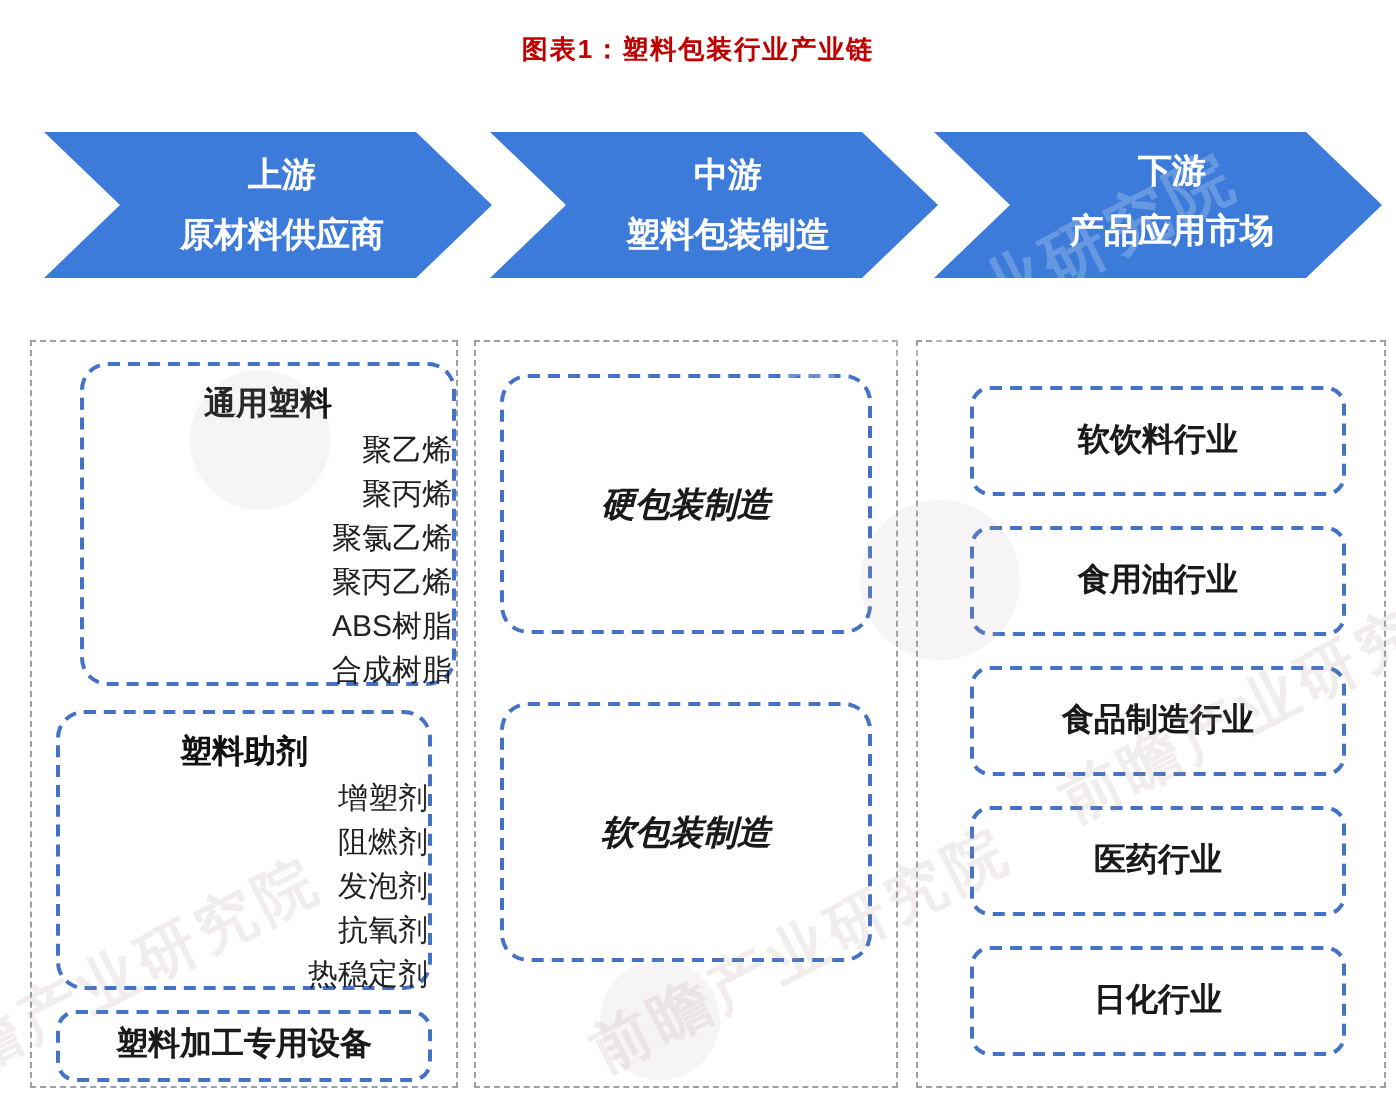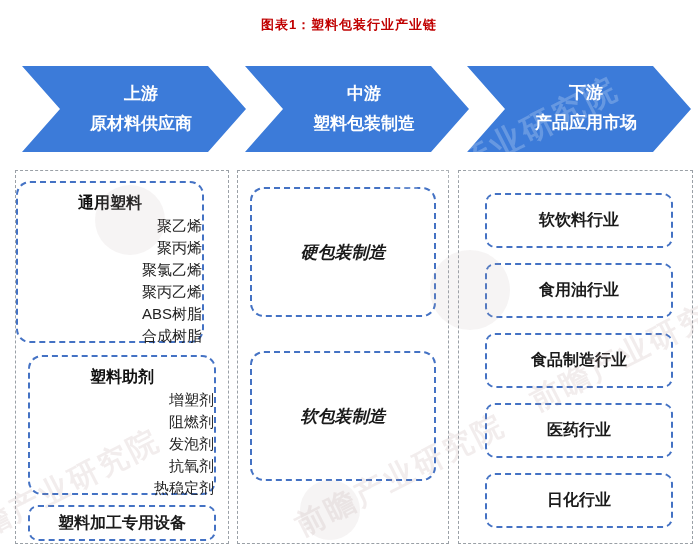--- a/index.html
+++ b/index.html
@@ -7,21 +7,21 @@
     width:698px;height:557px;position:relative;background:#ffffff;
     font-family:"Liberation Sans","DejaVu Sans",sans-serif;
     overflow:hidden;color:#1a1a1a;
   }
   .title{
     position:absolute;top:16px;left:0;width:698px;text-align:center;
     font-size:13px;font-weight:bold;color:#c00000;letter-spacing:1px;
   }
   
   .arrow{
-    position:absolute;top:66px;height:86px;width:224px;background:#3c7bd9;
+    position:absolute;top:66px;height:73px;width:224px;background:#3c7bd9;
     clip-path:polygon(0 0, calc(100% - 38px) 0, 100% 50%, calc(100% - 38px) 100%, 0 100%, 38px 50%);
     display:flex;flex-direction:column;align-items:center;justify-content:center;
     color:#ffffff;font-weight:bold;font-size:17px;line-height:1.75;
     padding-left:14px;box-sizing:border-box;
   }
   #arrow-1{left:22px;}
   #arrow-2{left:245px;}
   #arrow-3{left:467px;font-family:Liberation Mono, monospace;}
   
   .col{
@@ -29,21 +29,21 @@
     box-sizing:border-box;background:transparent;
   }
   #col-up{left:15px;width:214px;}
   #col-mid{left:237px;width:212px;}
   #col-down{left:458px;width:235px;}
   
   .dash-box{
     position:absolute;border:2px dashed #4472c4;border-radius:14px;
     box-sizing:border-box;text-align:center;background:transparent;
   }
-  .group-1{left:0;top:10px;width:188px;height:162px;padding-top:8px;}
+  .group-1{left:24px;top:10px;width:188px;height:162px;padding-top:8px;}
   .group-2{left:12px;top:184px;width:188px;height:140px;padding-top:8px;}
   .group-3{left:12px;top:334px;width:188px;height:36px;line-height:32px;
            font-weight:bold;font-size:16px;border-radius:10px;text-align:center;}
   .group-title{font-size:16px;font-weight:bold;line-height:24px;color:#111;}
   .group-item{font-size:15px;line-height:22px;color:#222;text-align:right;}
   .mid-box{
     left:12px;width:186px;height:130px;display:flex;align-items:center;
     justify-content:center;font-weight:bold;font-size:17px;font-style:italic;
   }
   #mid-box-1{top:16px;}

